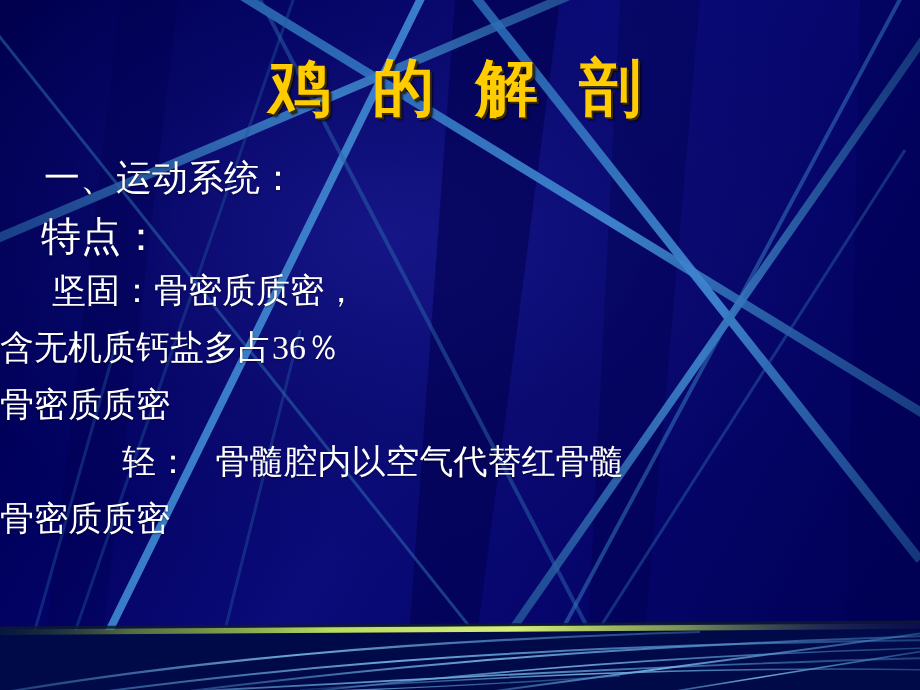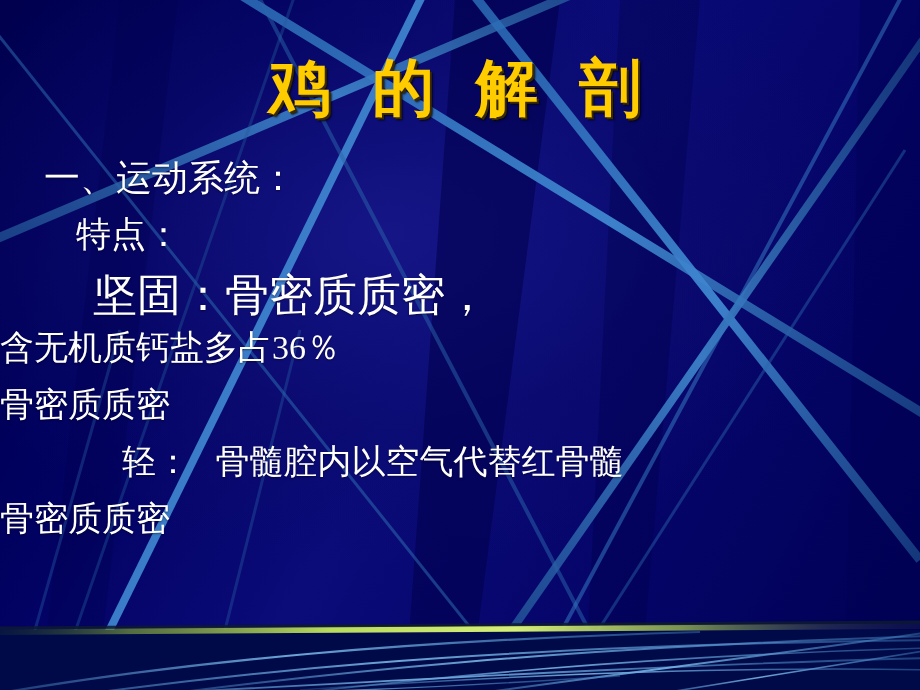--- a/index.html
+++ b/index.html
@@ -72,22 +72,22 @@
     line-height: 1.0;
     white-space: pre;
     text-shadow: 0 1px 2px rgba(0,0,0,0.45);
   }
   .line {
     height: 57px;
     display: block;
     white-space: pre;
   }
   .lvl1 { padding-left: 44px;  font-size: 36px; }
-  .lvl2 { padding-left: 76px;  font-size: 35px; }
-  .lvl3 { padding-left: 93px; font-size: 44px; }
+  .lvl2 { padding-left: 41px;  font-size: 40px; }
+  .lvl3 { padding-left: 52px; font-size: 34px; }
   .lvl4 { font-size: 34px; }
   .lvl5 { padding-left: 122px; font-size: 34px; }
 </style>
 </head>
 <body>
 
 <div id="slide">
 
   <div class="bg-base"></div>
 

